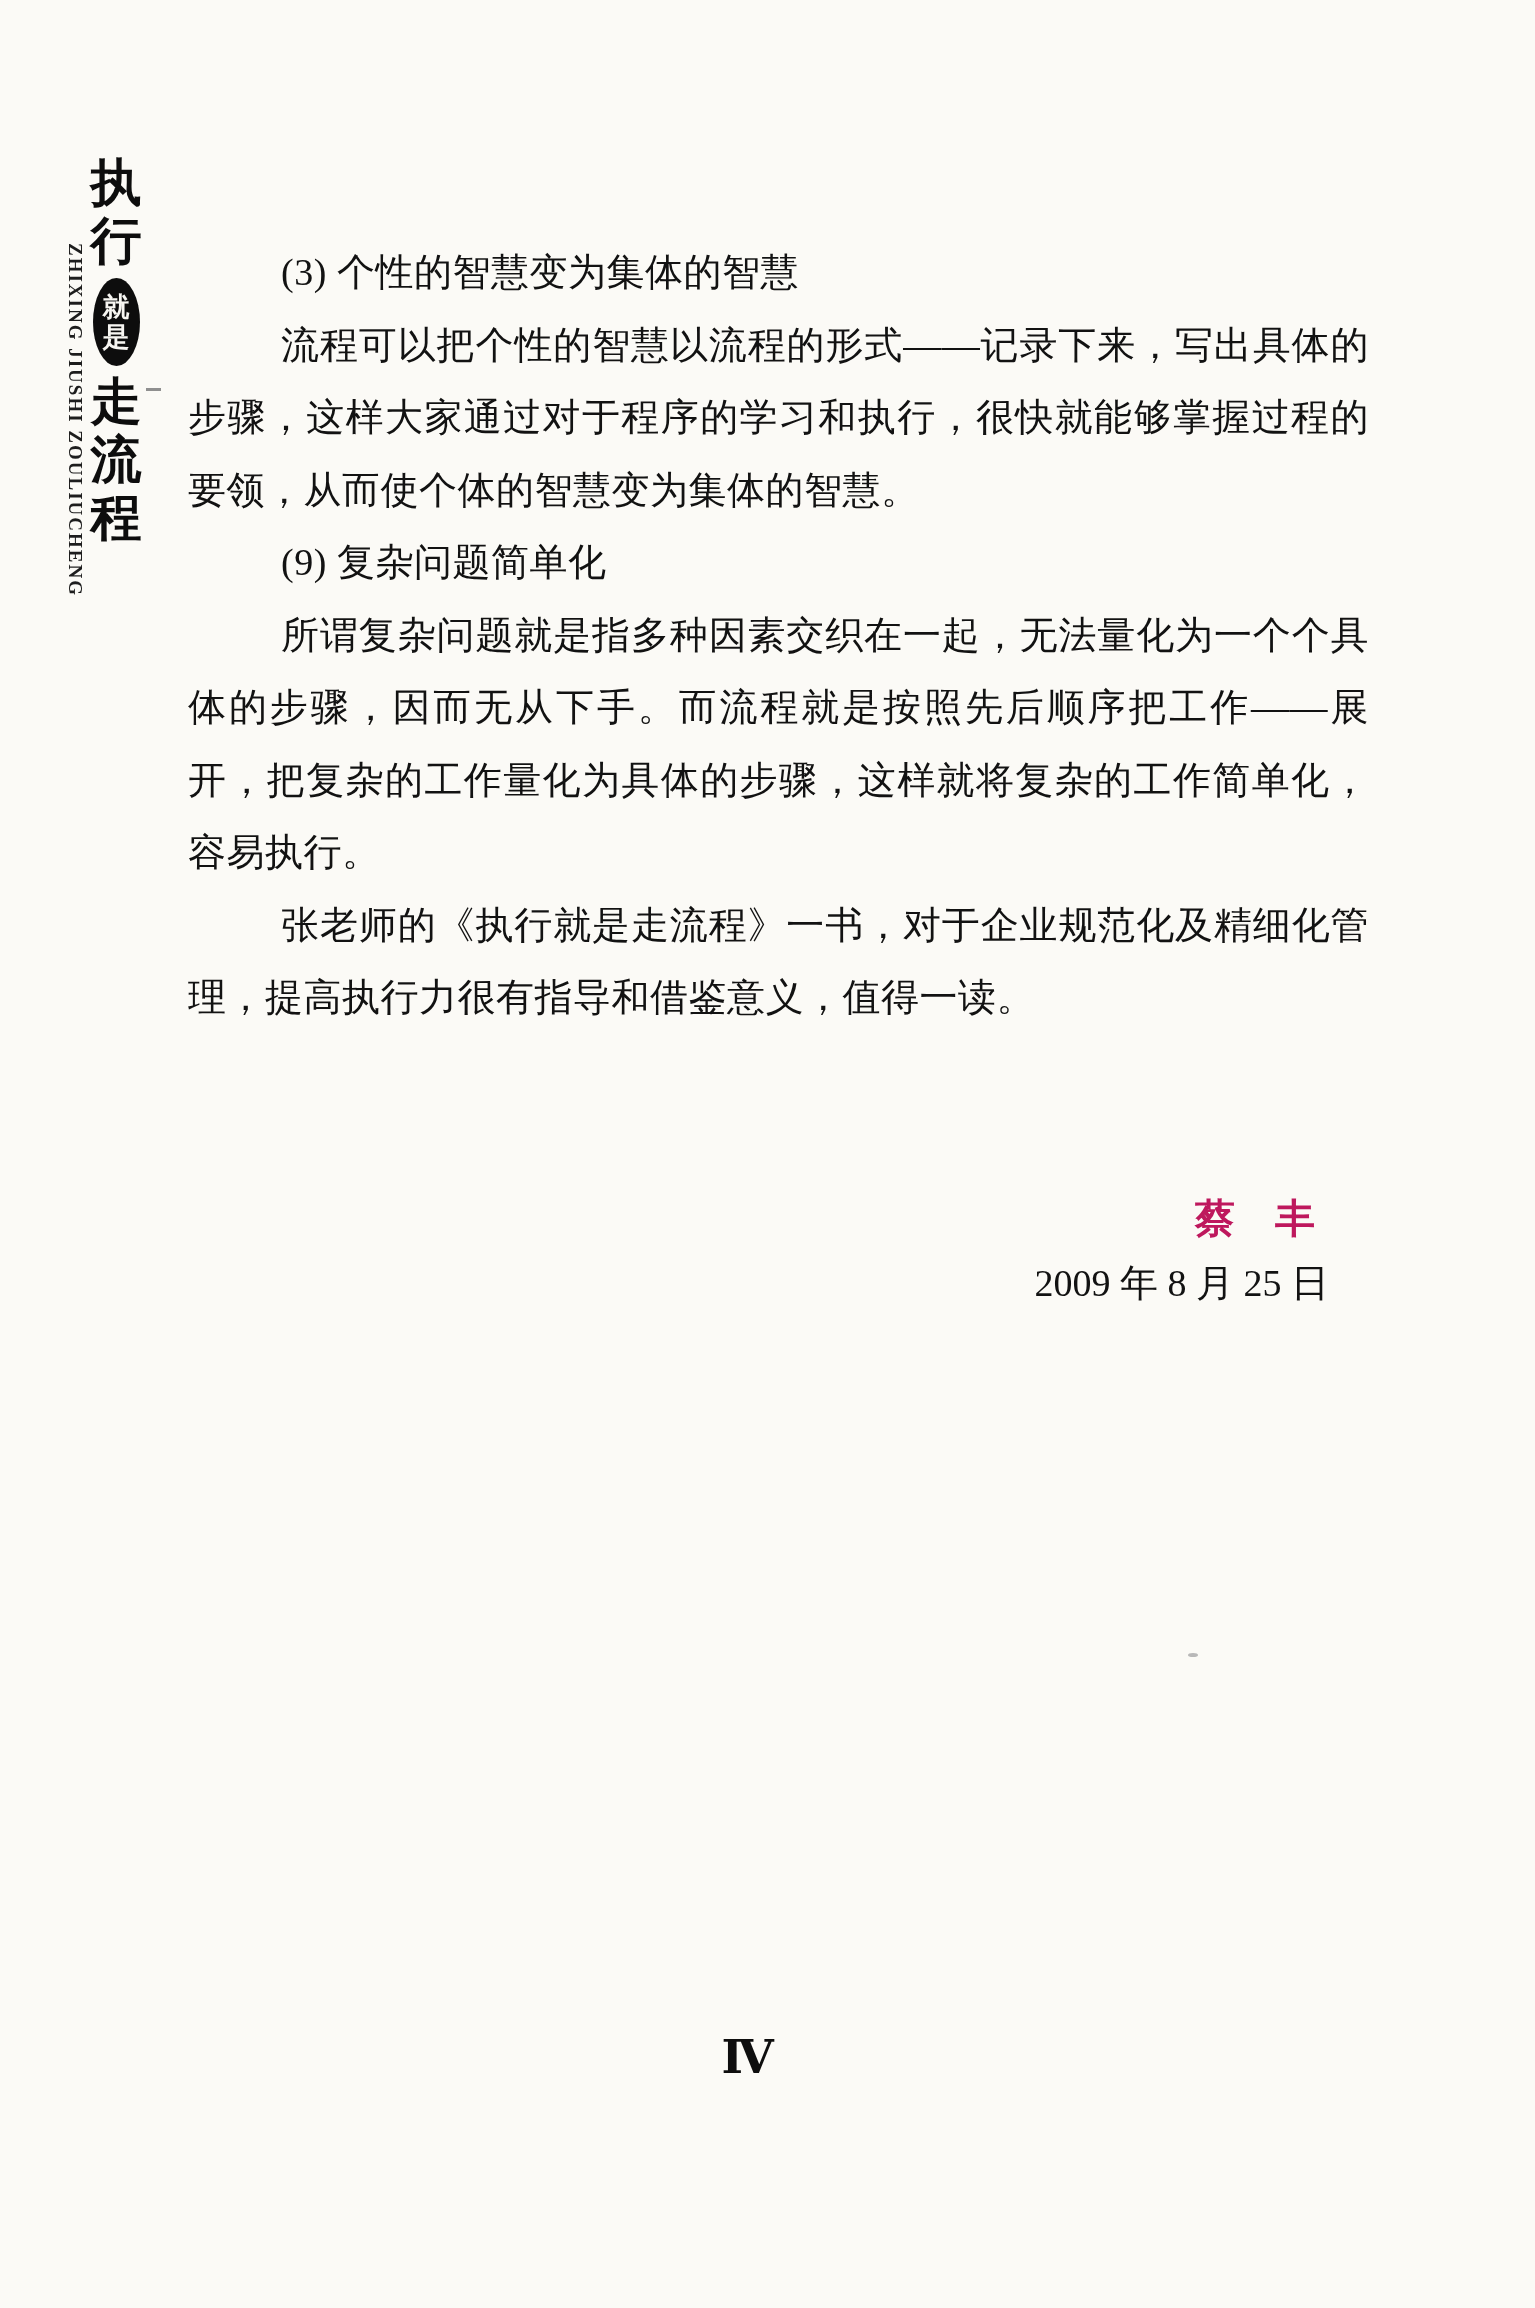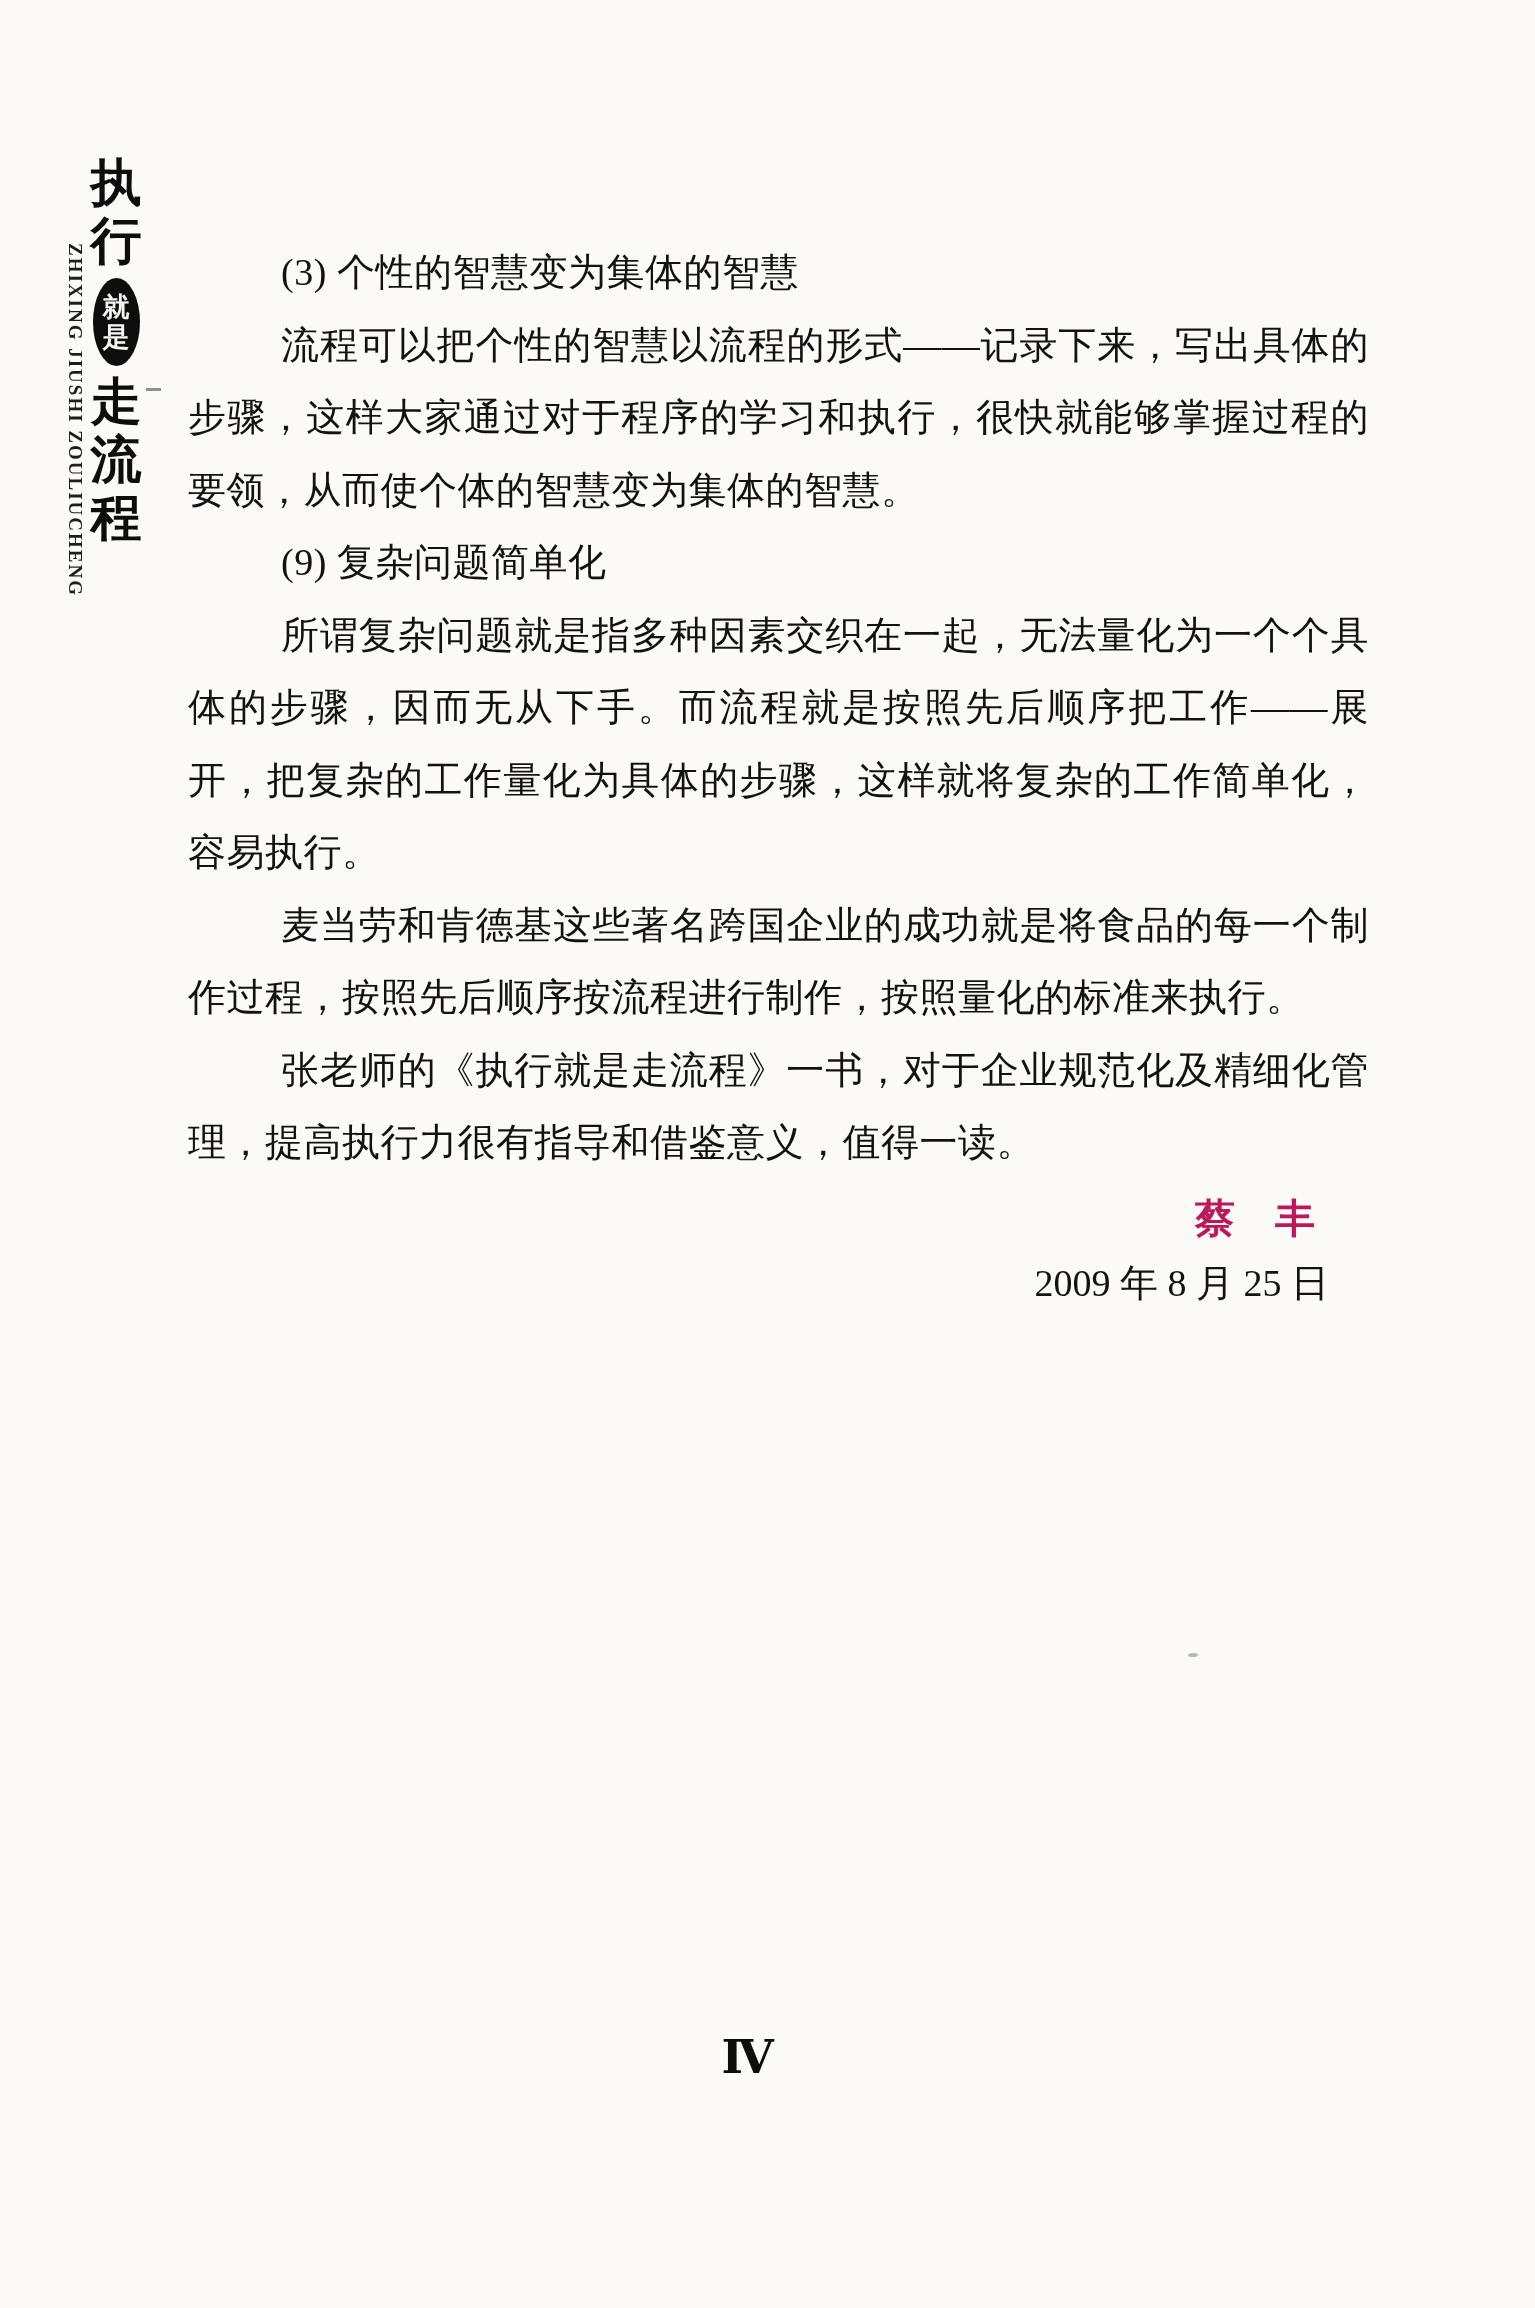--- a/index.html
+++ b/index.html
@@ -151,21 +151,20 @@
     <span class="tchar">走</span>
     <span class="tchar">流</span>
     <span class="tchar">程</span>
   </div>
 
   <div class="content">
     <p>(3) 个性的智慧变为集体的智慧</p>
     <p>流程可以把个性的智慧以流程的形式——记录下来，写出具体的步骤，这样大家通过对于程序的学习和执行，很快就能够掌握过程的要领，从而使个体的智慧变为集体的智慧。</p>
     <p>(9) 复杂问题简单化</p>
     <p>所谓复杂问题就是指多种因素交织在一起，无法量化为一个个具体的步骤，因而无从下手。而流程就是按照先后顺序把工作——展开，把复杂的工作量化为具体的步骤，这样就将复杂的工作简单化，容易执行。</p>
-    <p>麦当劳和肯德基这些著名跨国企业的成功就是将食品的每一个制作过程，按照先后顺序按流程进行制作，按照量化的标准来执行。</p>
     <p>张老师的《执行就是走流程》一书，对于企业规范化及精细化管理，提高执行力很有指导和借鉴意义，值得一读。</p>
   </div>
 
   <div class="sig-name">蔡　丰</div>
   <div class="sig-date">2009 年 8 月 25 日</div>
 
   <div class="pagenum">Ⅳ</div>
 
   <div class="artifact-dash"></div>
   <div class="artifact-dot"></div>

